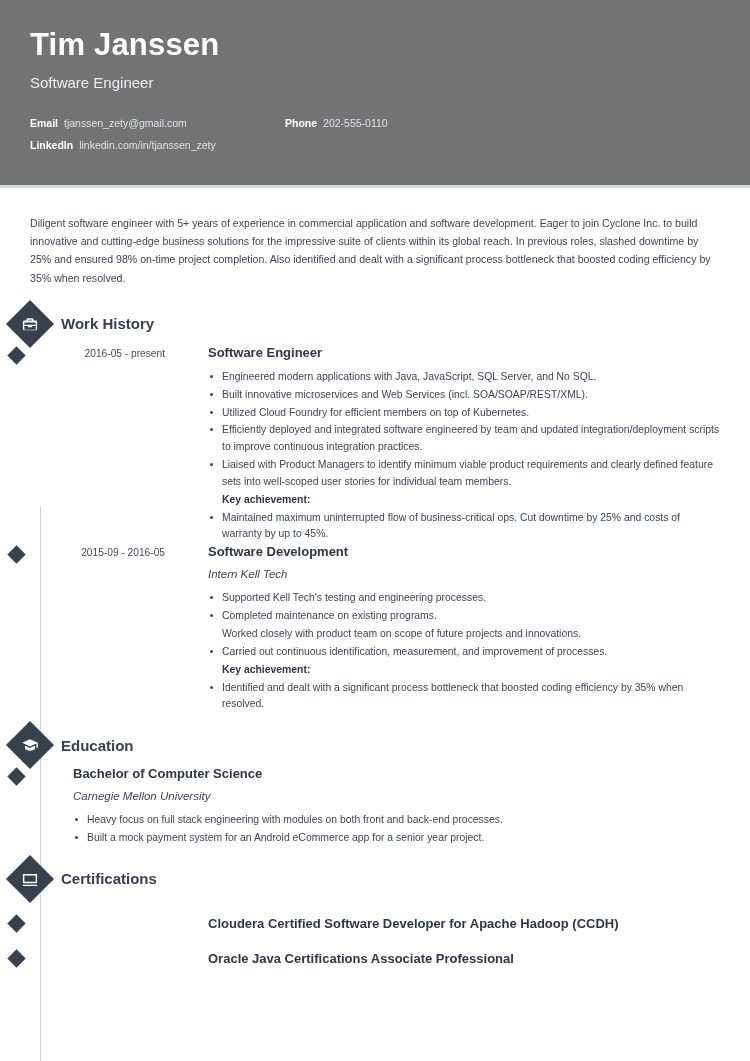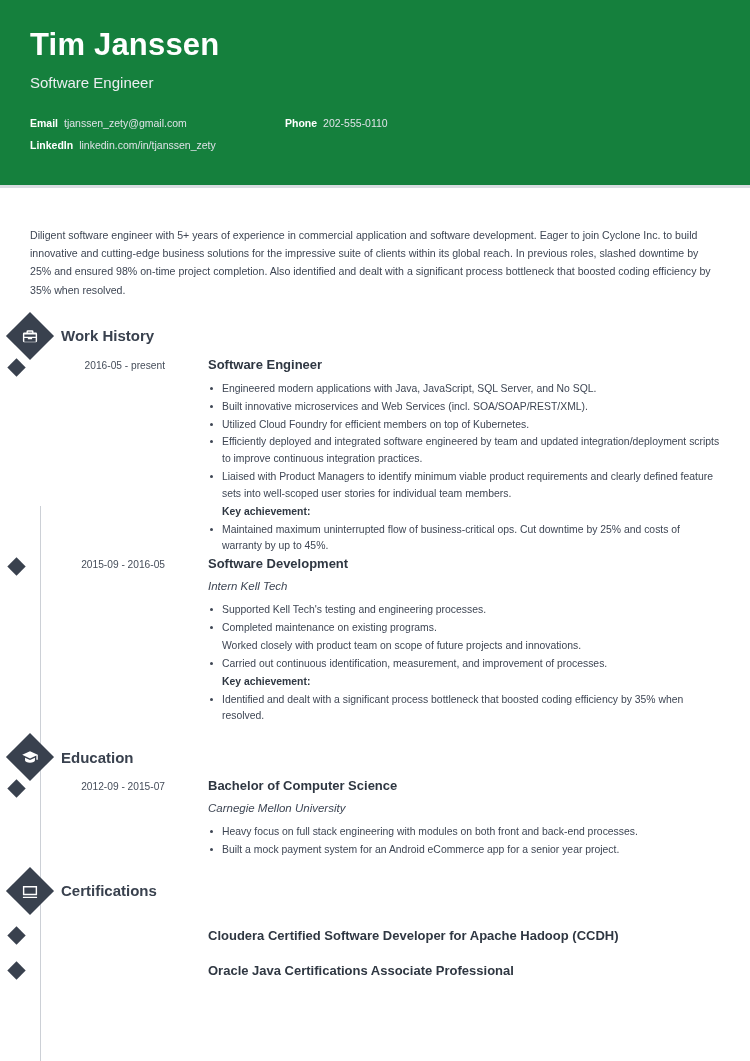--- a/index.html
+++ b/index.html
@@ -11,21 +11,21 @@
     font-family: "Liberation Sans", sans-serif;
     width: 750px;
     height: 1061px;
     position: relative;
     overflow: hidden;
     color: #3b4452;
   }
 
   
   .header {
-    background: #15803d;
+    background: #737373;
     padding: 28px 30px 24px 30px;
     border-bottom: 3px solid #d9dce1;
     box-sizing: border-box;
     height: 188px;
   }
   .name {
     font-size: 31px;
     font-weight: bold;
     color: #ffffff;
     letter-spacing: 0.2px;
@@ -57,21 +57,21 @@
     margin-right: 6px;
     white-space: nowrap;
   }
   .contact-value {
     color: #dfe2e7;
     white-space: nowrap;
   }
 
   
   .content {
-    padding: 16px 30px;
+    padding: 4px 30px;
     position: relative;
   }
   .summary {
     font-size: 10.6px;
     line-height: 1.72;
     color: #3e4654;
     padding: 22px 0 6px 0;
     text-align: left;
   }
 
@@ -289,21 +289,20 @@
       <div class="diamond-icon">
         <svg width="17" height="17" viewBox="0 0 24 24" fill="#ffffff">
           <path d="M12 3 1 8l11 5 9-4.09V15h2V8L12 3zM5 12.2V16c0 1.66 3.13 3 7 3s7-1.34 7-3v-3.8l-7 3.18-7-3.18z"></path>
         </svg>
       </div>
       <div class="section-title">Education</div>
     </div>
 
     <div class="entry">
       <div class="entry-marker"></div>
-      <div class="entry-dates">2012-09  - 2015-07</div>
       <div class="entry-body">
         <div class="entry-title">Bachelor of Computer Science</div>
         <div class="entry-sub">Carnegie Mellon University</div>
         <ul class="bullets">
           <li class="bulleted">Heavy focus on full stack engineering with modules on both front and back-end processes.</li>
           <li class="bulleted">Built a mock payment system for an Android eCommerce app for a senior year project.</li>
         </ul>
       </div>
     </div>
   </div>

